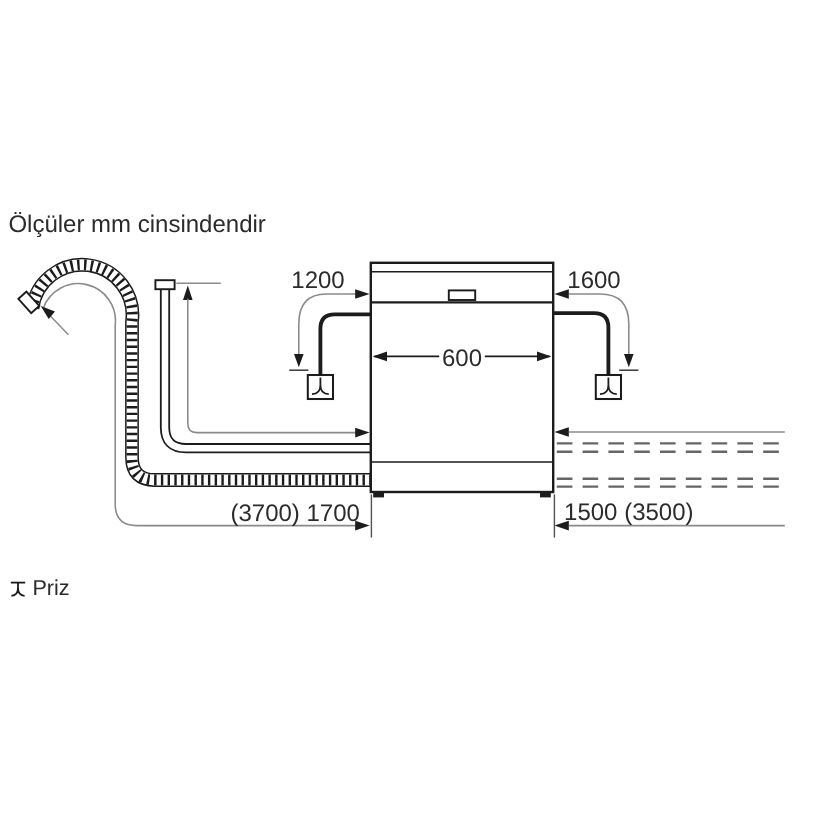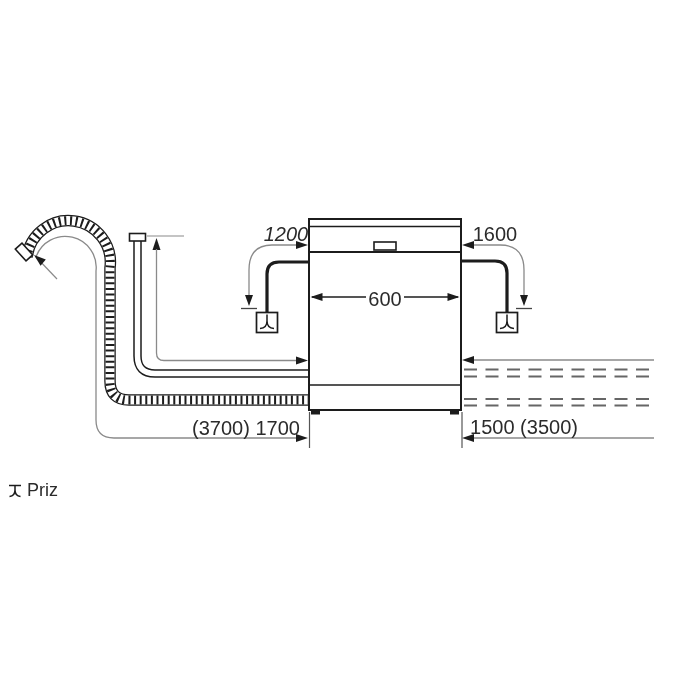--- a/index.html
+++ b/index.html
@@ -111,22 +111,23 @@
       <polygon points="462,438 474,434 474,442" fill="#1c1c1c"></polygon>
       <line x1="462" y1="412" x2="462" y2="448" stroke="#555555" stroke-width="1.2"></line>
     </g>
 
     <g stroke="#1c1c1c" stroke-width="1.5" fill="none">
       <line x1="9" y1="485.5" x2="21" y2="485.5"></line>
       <path d="M15 485.5 L15 490 M15 490 Q15 496 9.5 496.5 M15 490 Q15 496 20.5 496.5"></path>
     </g>
   </svg>
 
+  <div class="title">Ölçüler mm cinsindendir</div>
 
-  <div class="lbl center" style="left:286px;top:224px;font-style:italic;">1200</div>
+  <div class="lbl center" style="left:265px;top:224px;">1200</div>
 
   <div class="lbl center" style="left:495px;top:224px;">1600</div>
 
   <div class="lbl center" style="left:385px;top:289px;">600</div>
 
 
 
   <div class="lbl center" style="left:246px;top:418px;">(3700) 1700</div>
 
   <div class="lbl center" style="left:524px;top:417px;">1500 (3500)</div>

